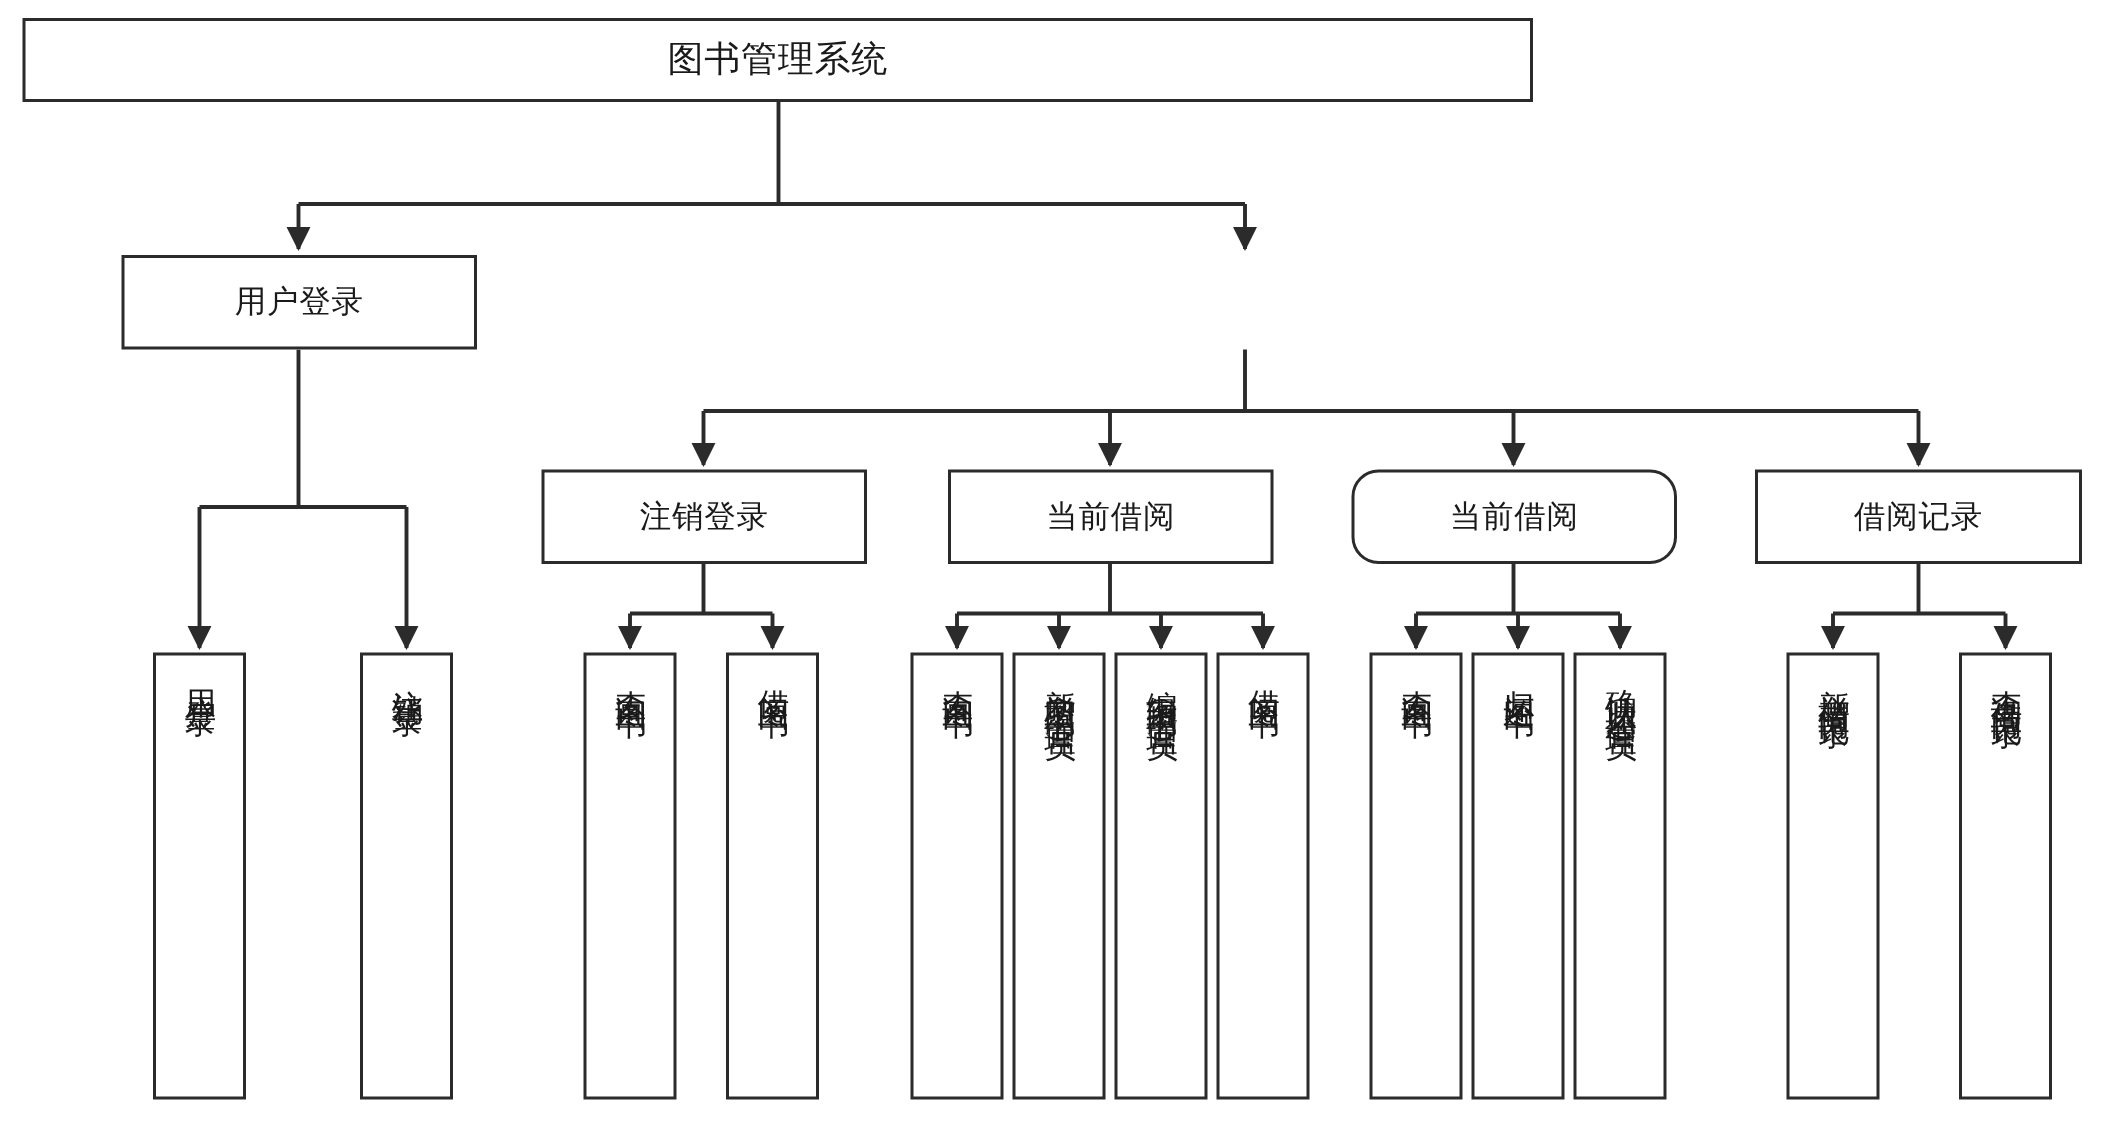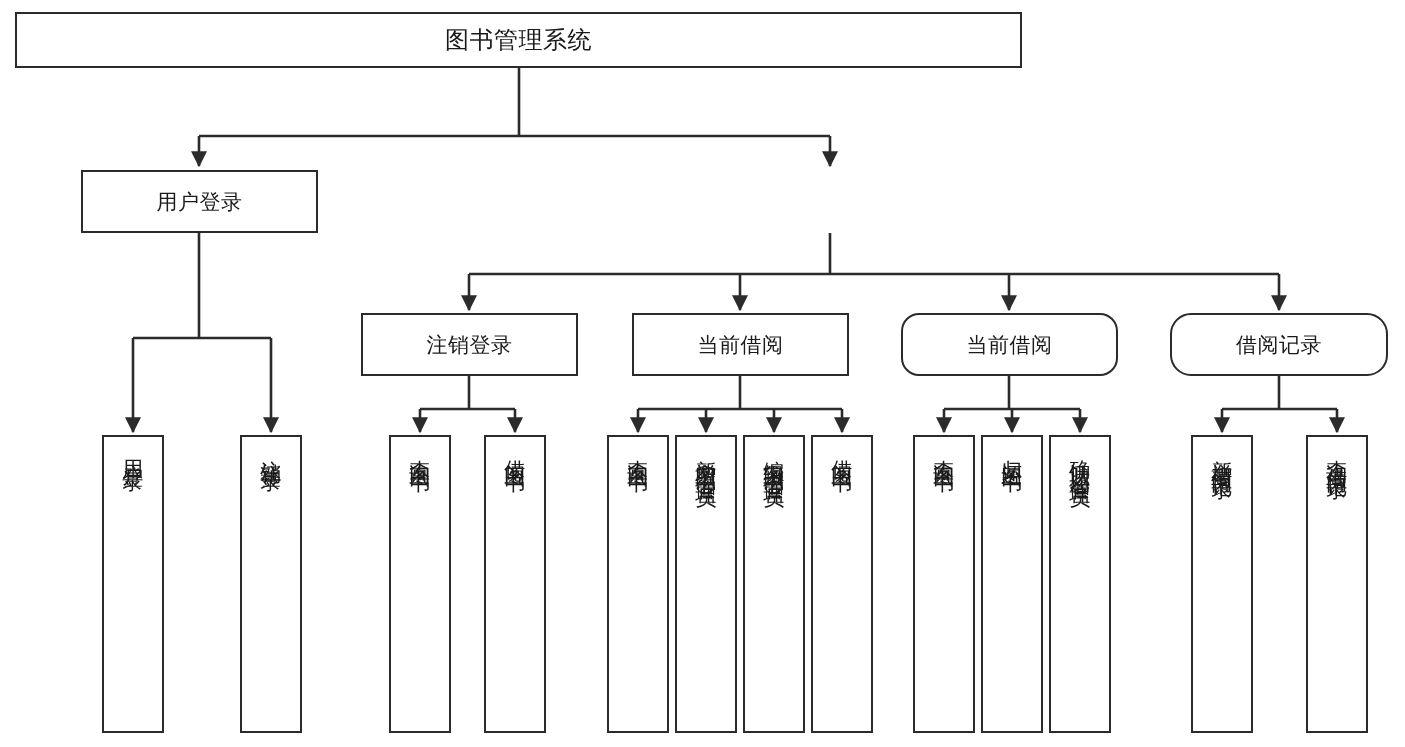--- a/index.html
+++ b/index.html
@@ -135,21 +135,21 @@
 
   <div class="node horiz" style="left:361px; top:313px; width:217px; height:63px;">
     <span class="label">注销登录</span>
   </div>
   <div class="node horiz" style="left:632px; top:313px; width:217px; height:63px;">
     <span class="label">当前借阅</span>
   </div>
   <div class="node horiz" style="left:901px; top:313px; width:217px; height:63px;border-radius:18px;">
     <span class="label">当前借阅</span>
   </div>
-  <div class="node horiz" style="left:1170px; top:313px; width:218px; height:63px;border-radius:21px;">
+  <div class="node horiz" style="left:1170px; top:313px; width:218px; height:63px;">
     <span class="label">借阅记录</span>
   </div>
 
   <div class="node vert" style="left:102px; top:435px; width:62px; height:298px;">
     <span class="label">用户登录</span>
   </div>
   <div class="node vert" style="left:240px; top:435px; width:62px; height:298px;">
     <span class="label">注销登录</span>
   </div>
 

